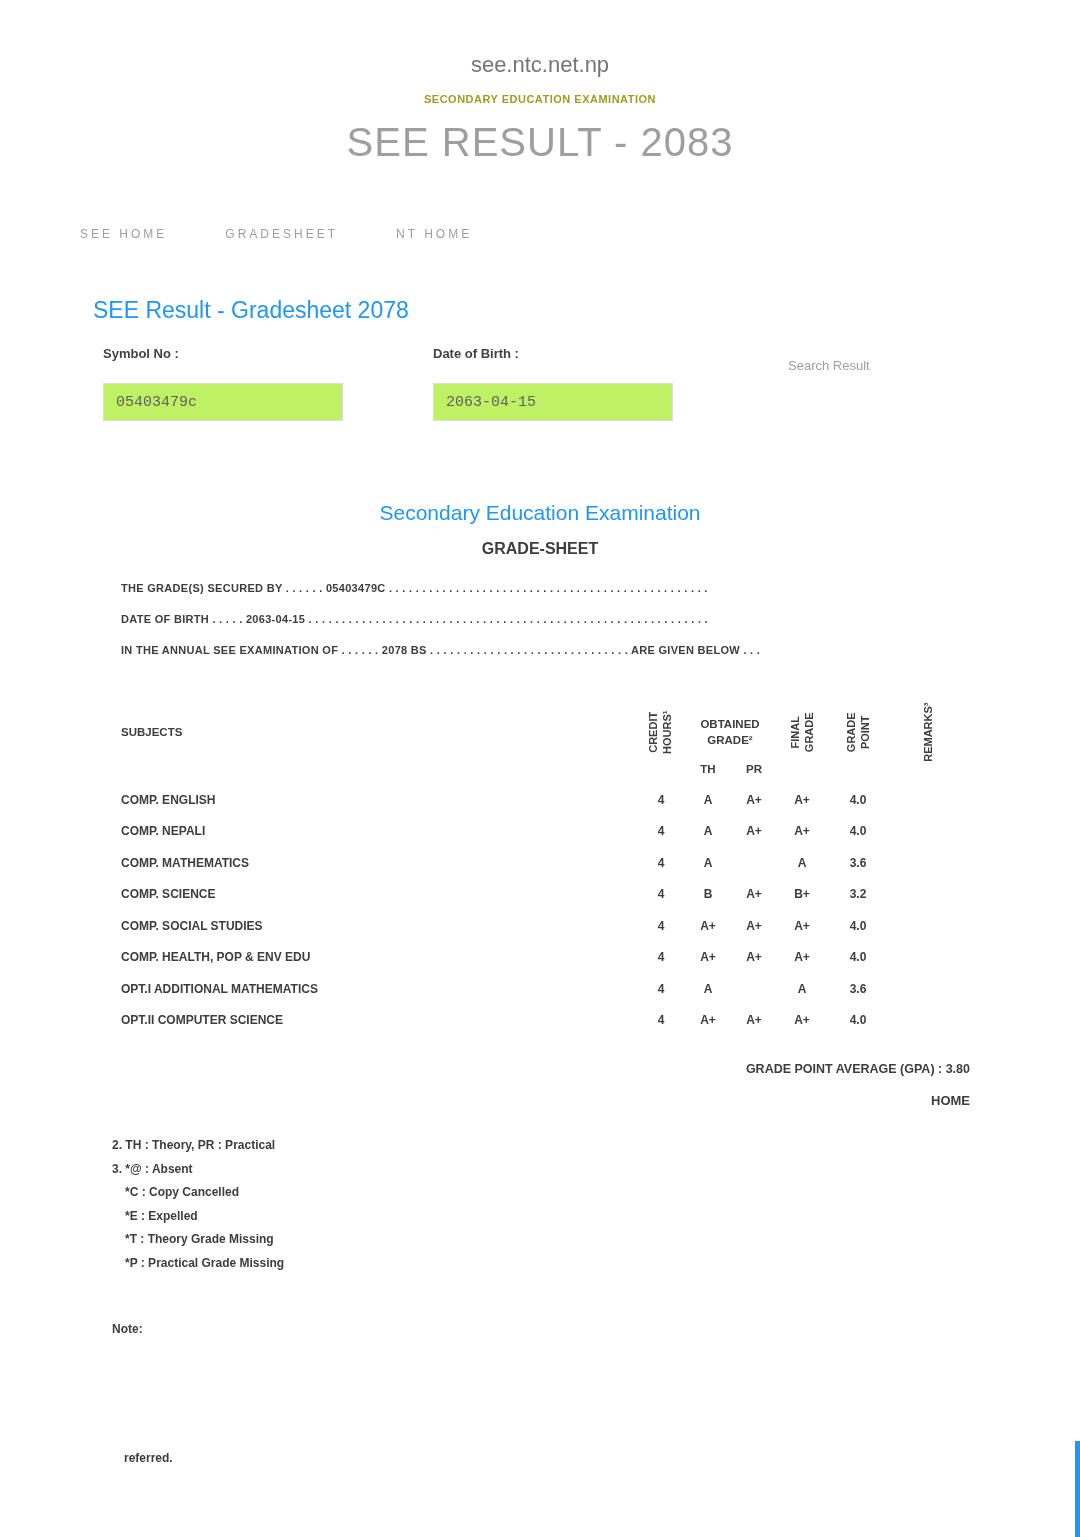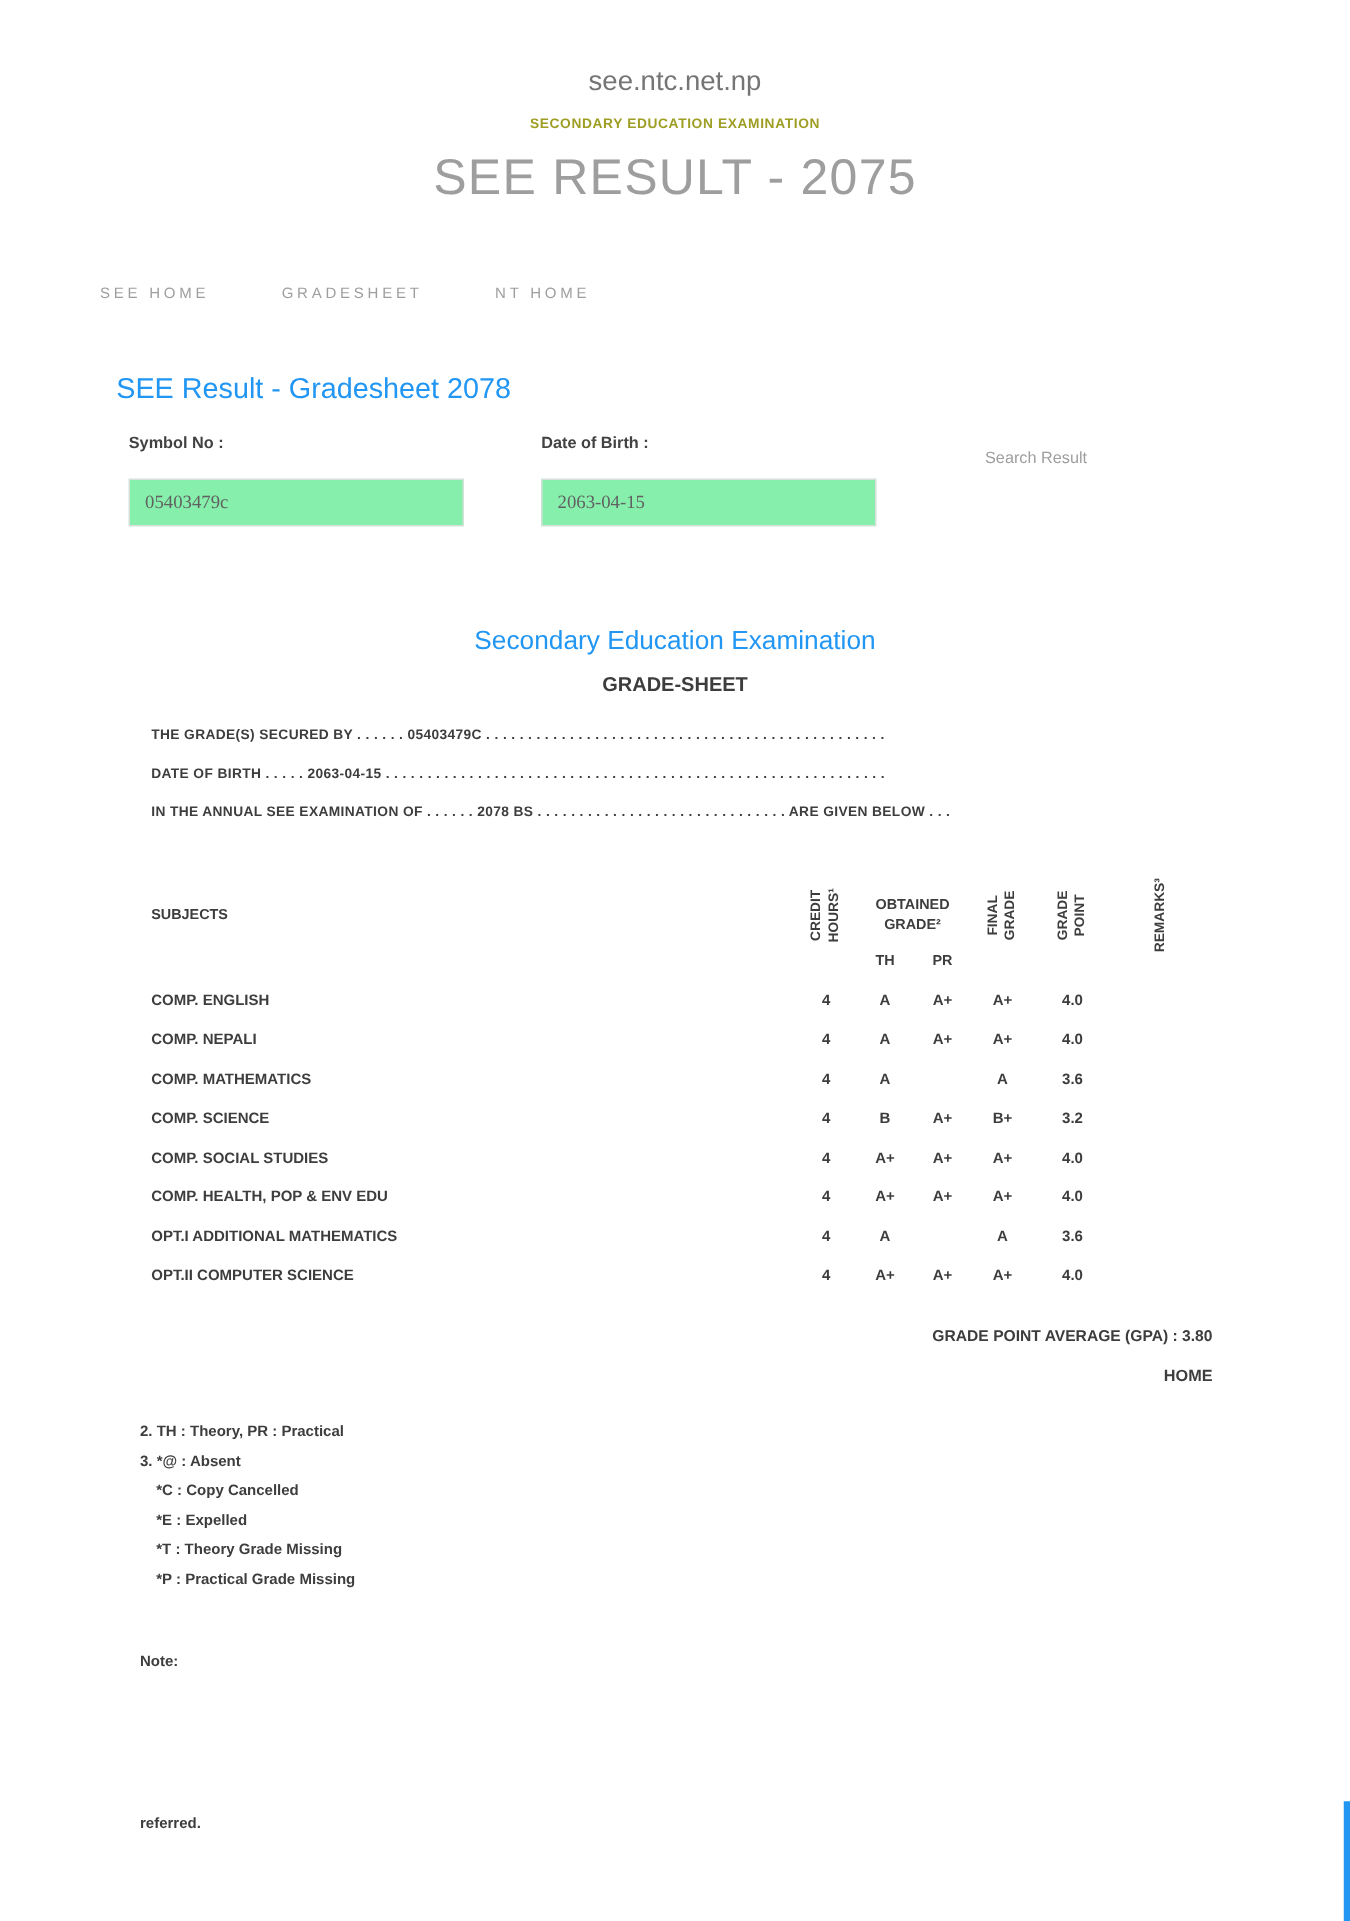--- a/index.html
+++ b/index.html
@@ -19,22 +19,22 @@
   .nav { display:flex; gap:58px; margin:62px 0 0 80px; }
   .nav-item { font-size:12px; color:#9e9e9e; letter-spacing:3px; text-decoration:none; cursor:pointer; }
 
   
   .result-heading { margin:56px 0 0 93px; font-size:23px; color:#2196f3; font-weight:400; }
   .search-form { display:flex; align-items:flex-start; margin:22px 0 0 103px; }
   .form-group { width:250px; }
   .form-group.second { margin-left:80px; }
   .form-label { font-size:13px; font-weight:700; color:#424242; margin-bottom:22px; }
   .form-input {
-    width:268px; height:38px; border:1px solid #ddd; background:#86efac;
-    padding:0 12px; font-size:15px; color:#616161; font-family:Liberation Serif, serif; outline:none;
+    width:240px; height:38px; border:1px solid #ddd; background:#bef264;
+    padding:0 12px; font-size:15px; color:#616161; font-family:Liberation Mono, monospace; outline:none;
   }
   .search-btn {
     margin-left:105px; margin-top:12px; background:none; border:none;
     font-size:13px; color:#9e9e9e; font-family:inherit; cursor:pointer;
   }
 
   
   .sheet-title { text-align:center; margin-top:80px; font-size:21px; color:#2196f3; font-weight:400; }
   .sheet-sub   { text-align:center; margin-top:15px; font-size:16px; font-weight:700; color:#3d3d3d; }
 
@@ -57,34 +57,34 @@
 
   .gpa-line  { text-align:right; font-size:12.5px; font-weight:700; margin-top:26px; }
   .pass-line { text-align:right; font-size:13px;   font-weight:700; margin-top:17px; }
 
   
   .footnotes { margin:30px 0 0 112px; }
   .footnote { font-size:12px; font-weight:700; color:#3d3d3d; margin-top:9.5px; }
   .footnote.indent { margin-left:13px; }
   .note-label { margin:52px 0 0 112px; font-size:12px; font-weight:700; }
   .note-text  { margin:13px 112px 0 112px; font-size:12.5px; font-weight:700; }
-  .referred   { position:absolute; left:112px; top:1451px; font-size:12px; font-weight:700; }
+  .referred   { position:absolute; left:124px; top:1451px; font-size:12px; font-weight:700; }
 
   
   .scrollbar-thumb { position:absolute; right:0; top:1441px; width:5px; height:96px; background:#2196f3; }
 </style>
 </head>
 <body>
 
 <div class="page">
 
   <header class="site-header">
     <div class="site-name">see.ntc.net.np</div>
     <div class="site-sub">SECONDARY EDUCATION EXAMINATION</div>
-    <div class="site-title">SEE RESULT - 2075</div>
+    <div class="site-title">SEE RESULT - 2083</div>
   </header>
 
   <nav class="nav">
     <a class="nav-item">SEE HOME</a>
     <a class="nav-item">GRADESHEET</a>
     <a class="nav-item">NT HOME</a>
   </nav>
 
   <h2 class="result-heading">SEE Result - Gradesheet 2078</h2>
 

